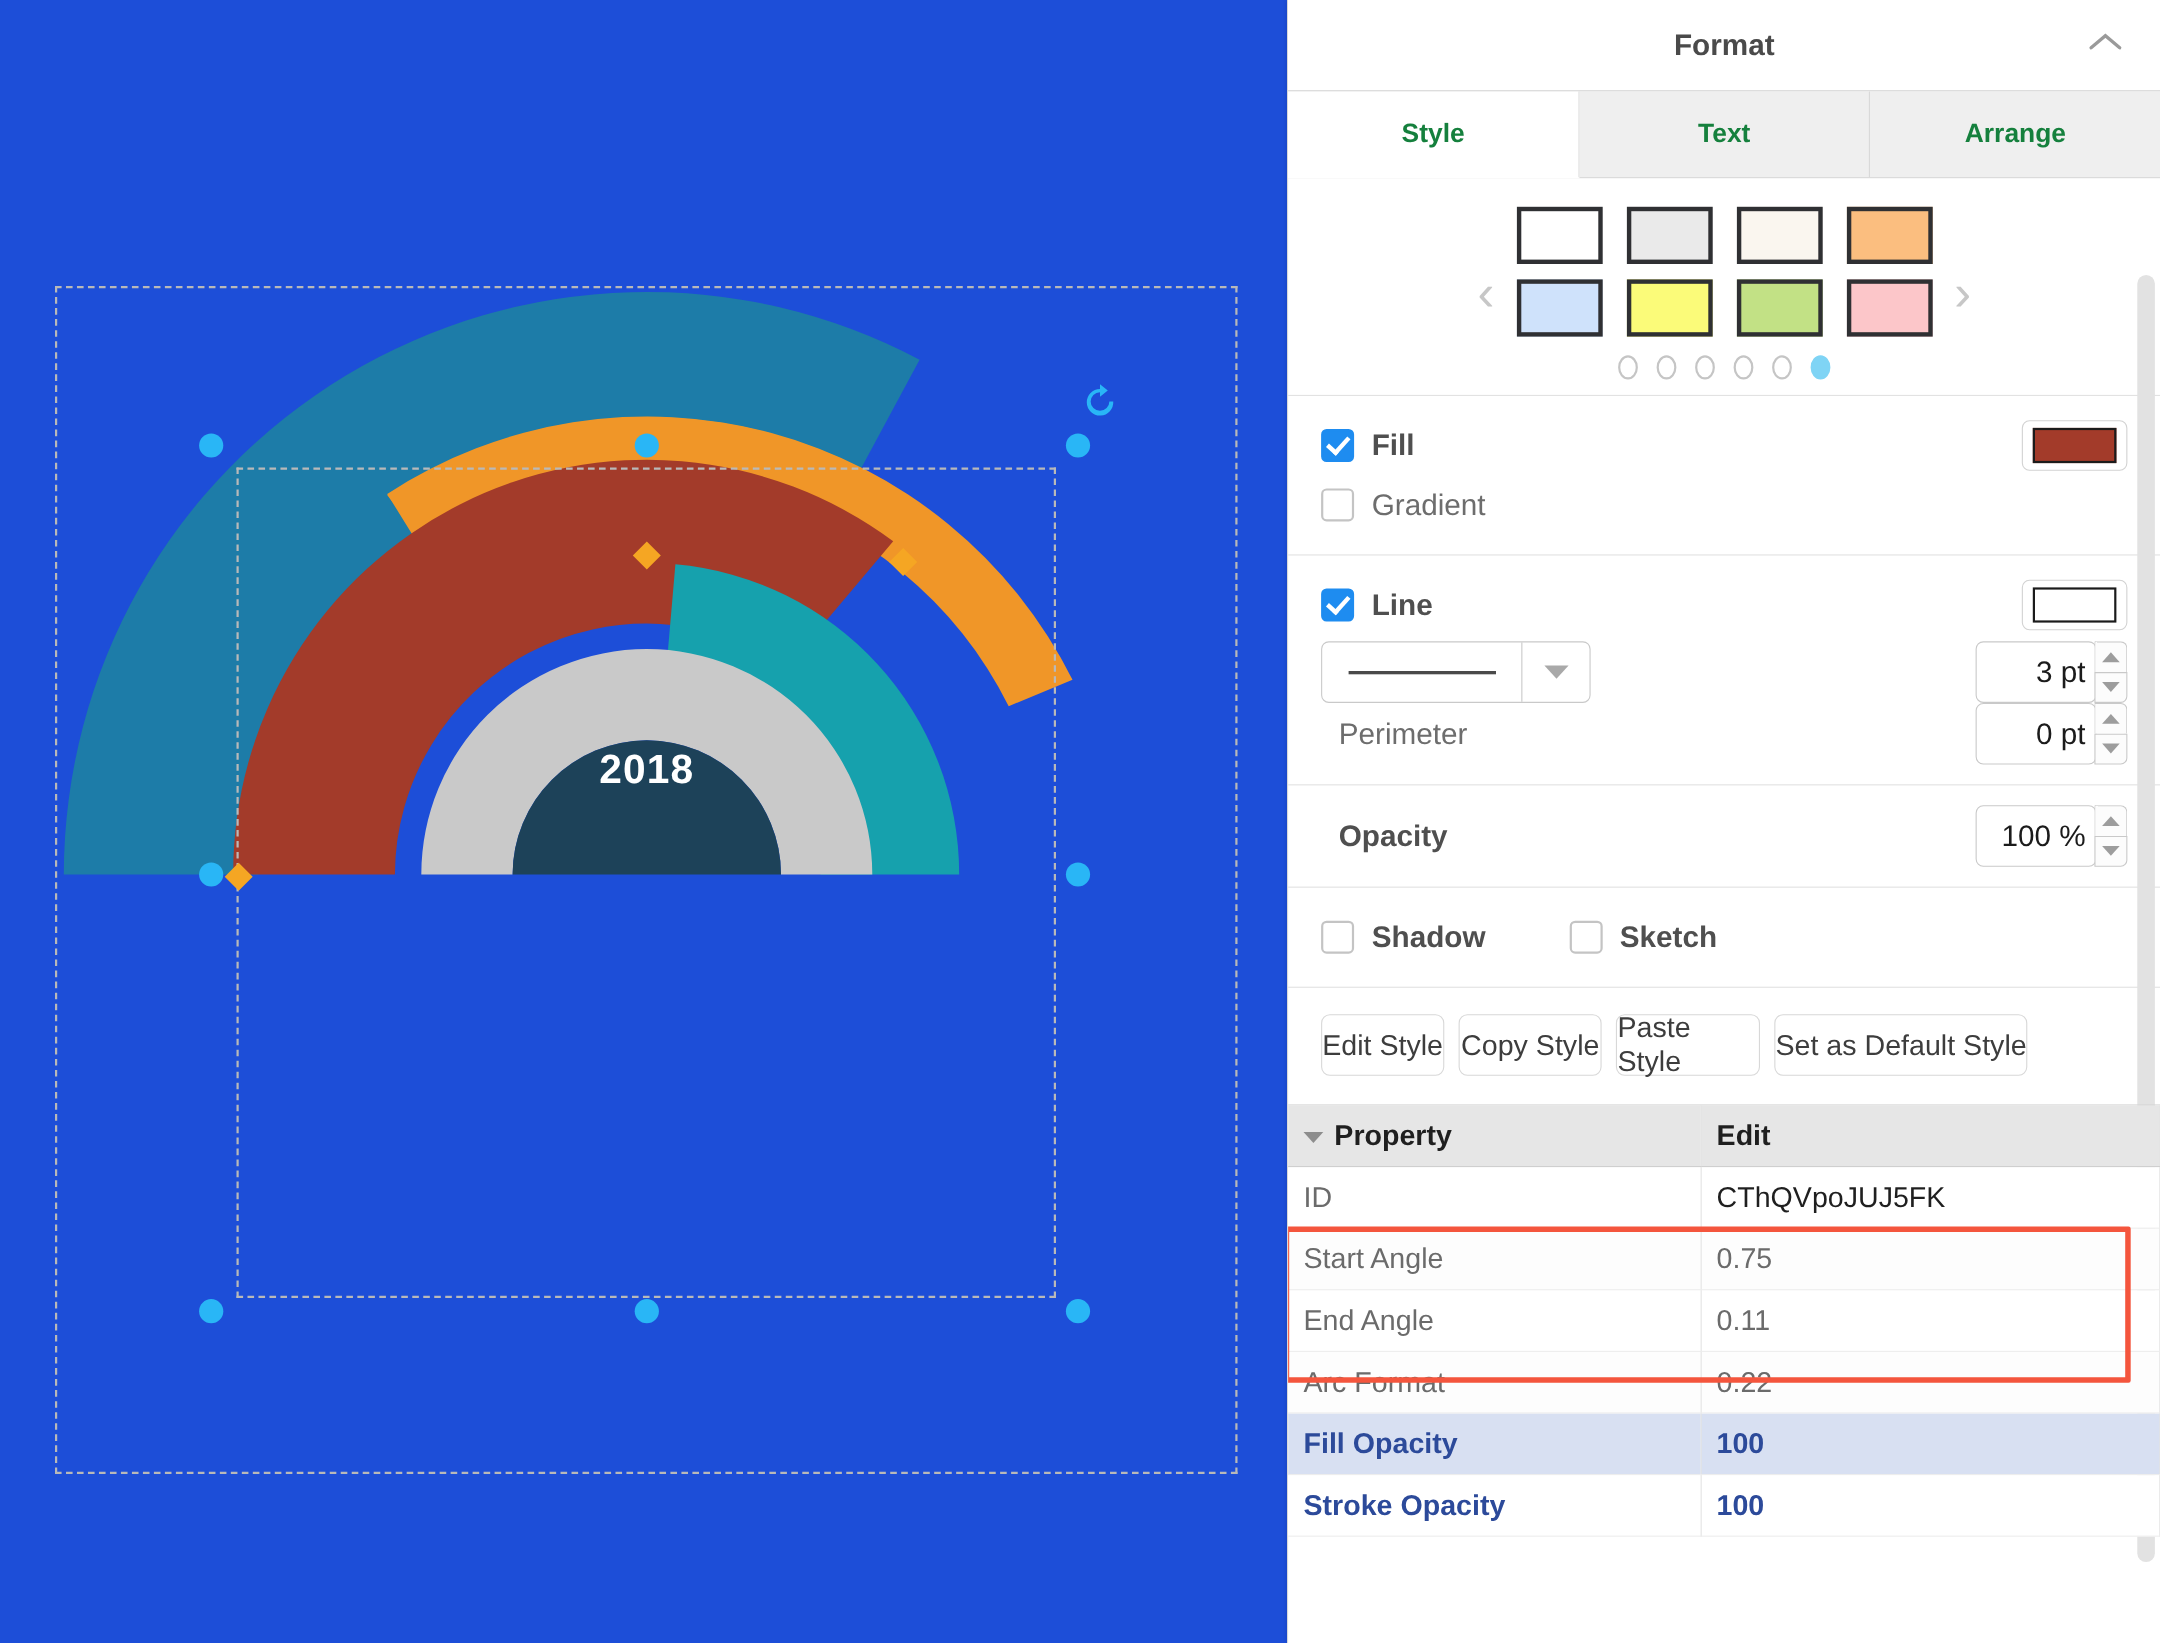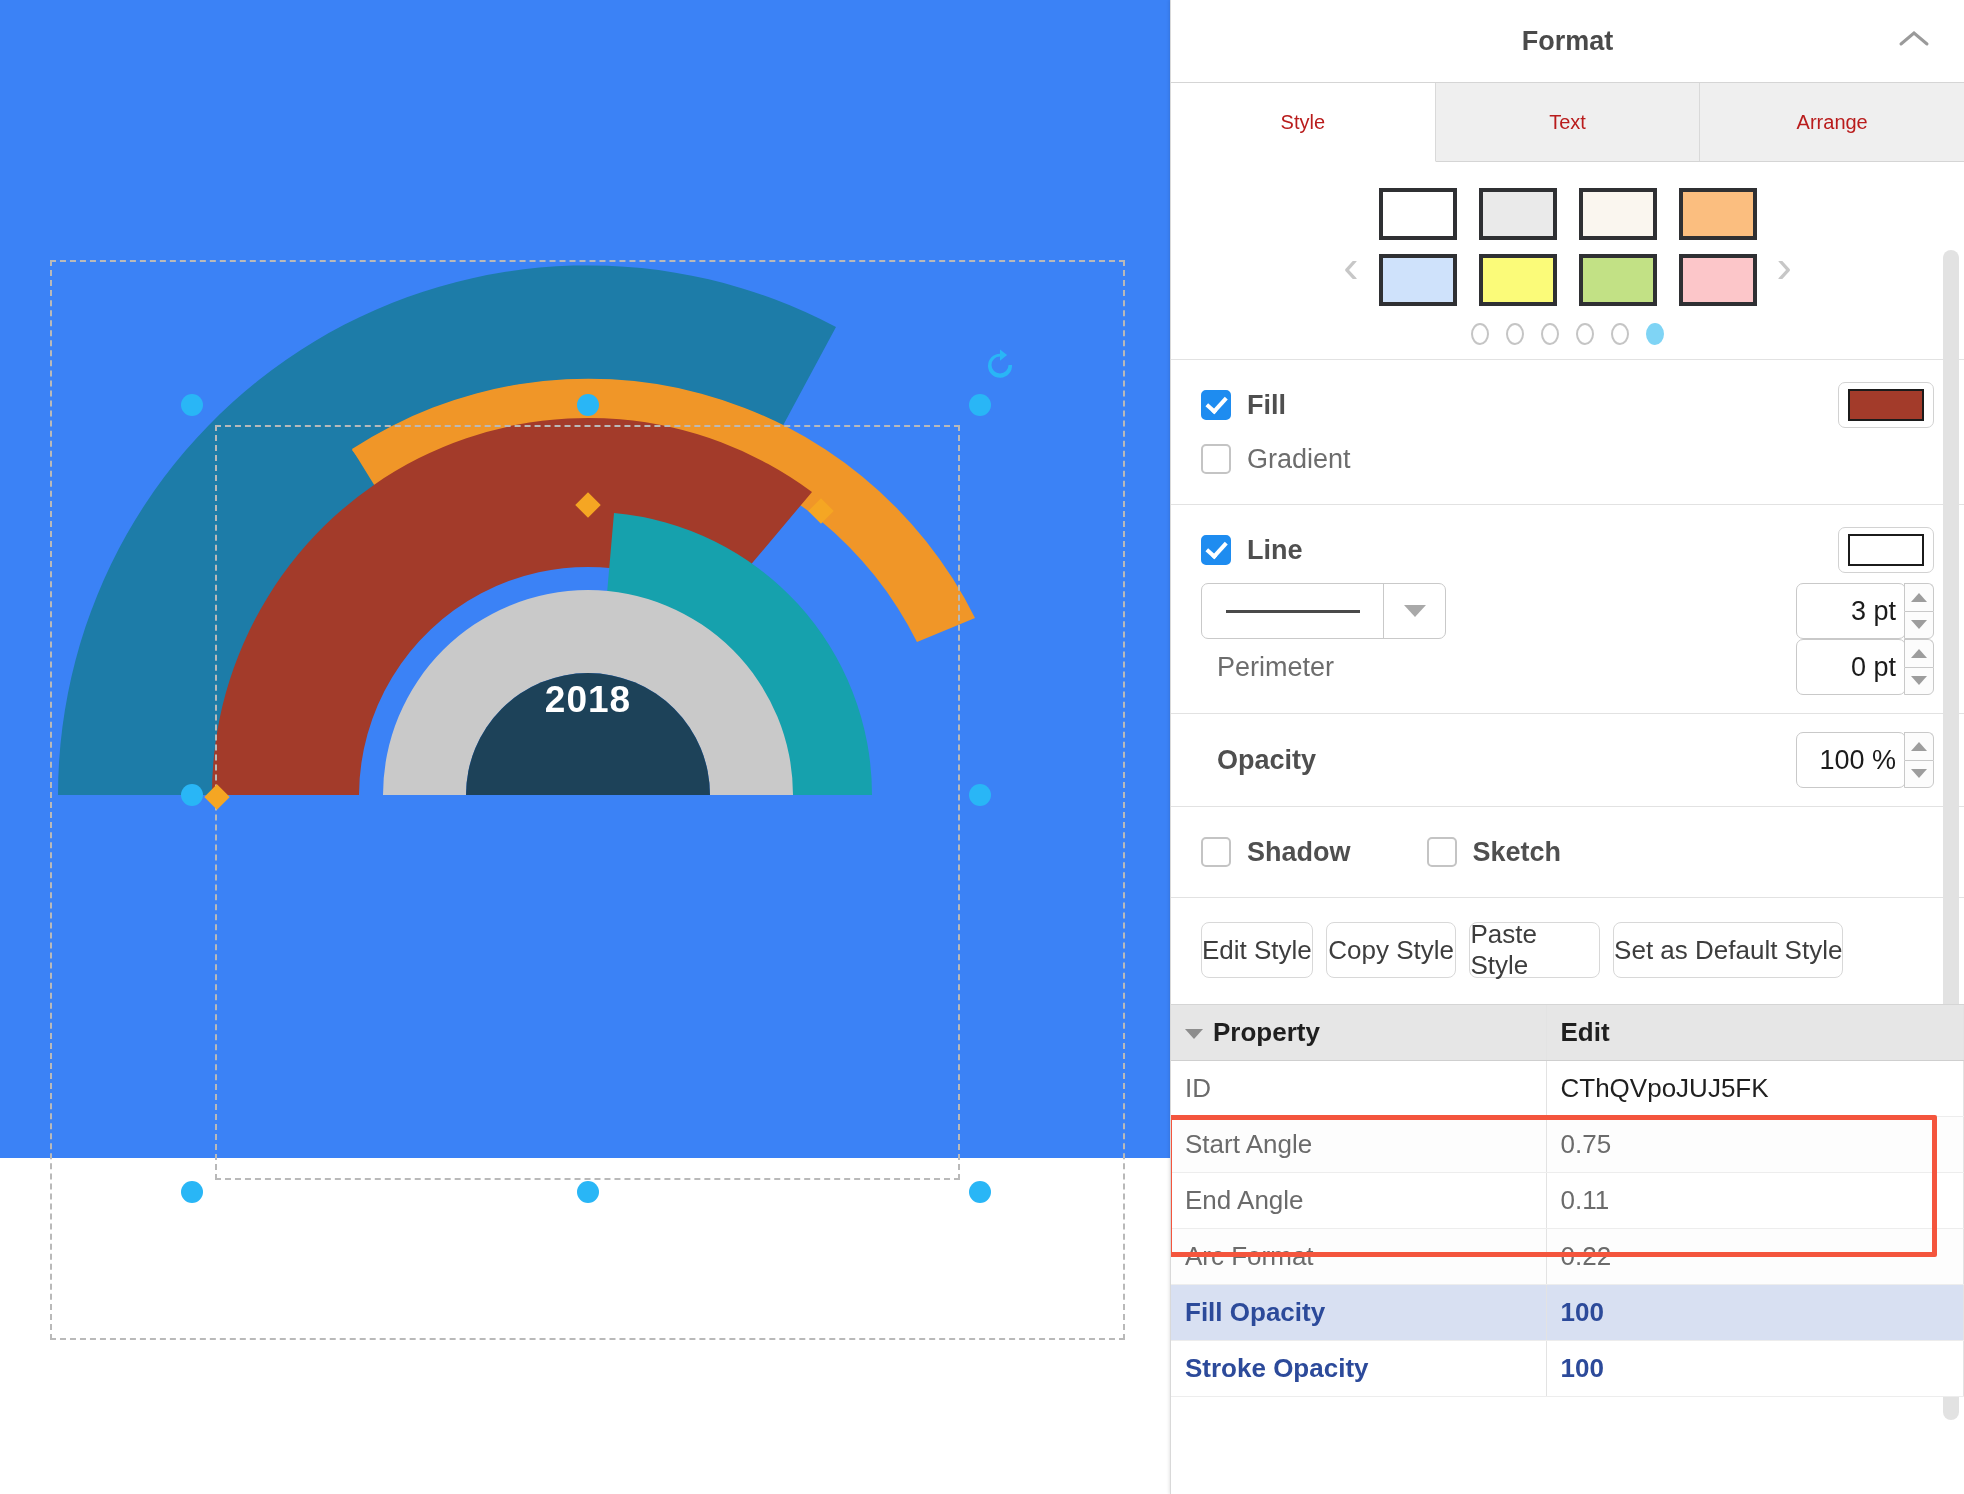--- a/index.html
+++ b/index.html
@@ -7,22 +7,22 @@
     width: 1964px; height: 1494px;
     background: #ffffff;
     font-family: "Liberation Sans", sans-serif;
     overflow: hidden;
   }
   #root { position: relative; width: 1964px; height: 1494px; }
 
   
   #canvas {
     position: absolute; left: 0; top: 0;
-    width: 1170px; height: 1158px;
-    background: #3b82f6;
+    width: 1170px; height: 1494px;
+    background: #1d4ed8;
     text-decoration: underline;
   }
   .sel-box {
     position: absolute;
     border: 2px dashed #b9b9b9;
     pointer-events: none;
   }
   #outer-sel { left: 50px; top: 260px; width: 1075px; height: 1080px; }
   #inner-sel { left: 215px; top: 425px; width: 745px; height: 755px; }
 
@@ -79,21 +79,21 @@
   #collapse-chevron {
     position: absolute; right: 34px; top: 50%;
     transform: translateY(-50%);
     color: #9a9a9a;
   }
 
   #tabs { display: flex; height: 79px; border-bottom: 1px solid #d5d5d5; }
   .tab {
     flex: 1;
     display: flex; align-items: center; justify-content: center;
-    font-size: 20px; font-weight: normal; color: #b91c1c;
+    font-size: 24px; font-weight: bold; color: #15803d;
     background: #efefef;
     border-right: 1px solid #d9d9d9;
     cursor: pointer;
   }
   .tab:last-child { border-right: none; }
   .tab.active { background: #ffffff; border-bottom: 1px solid #ffffff; margin-bottom: -1px; }
 
   #panel-scroll { flex: 1; overflow: hidden; position: relative; }
 
   

